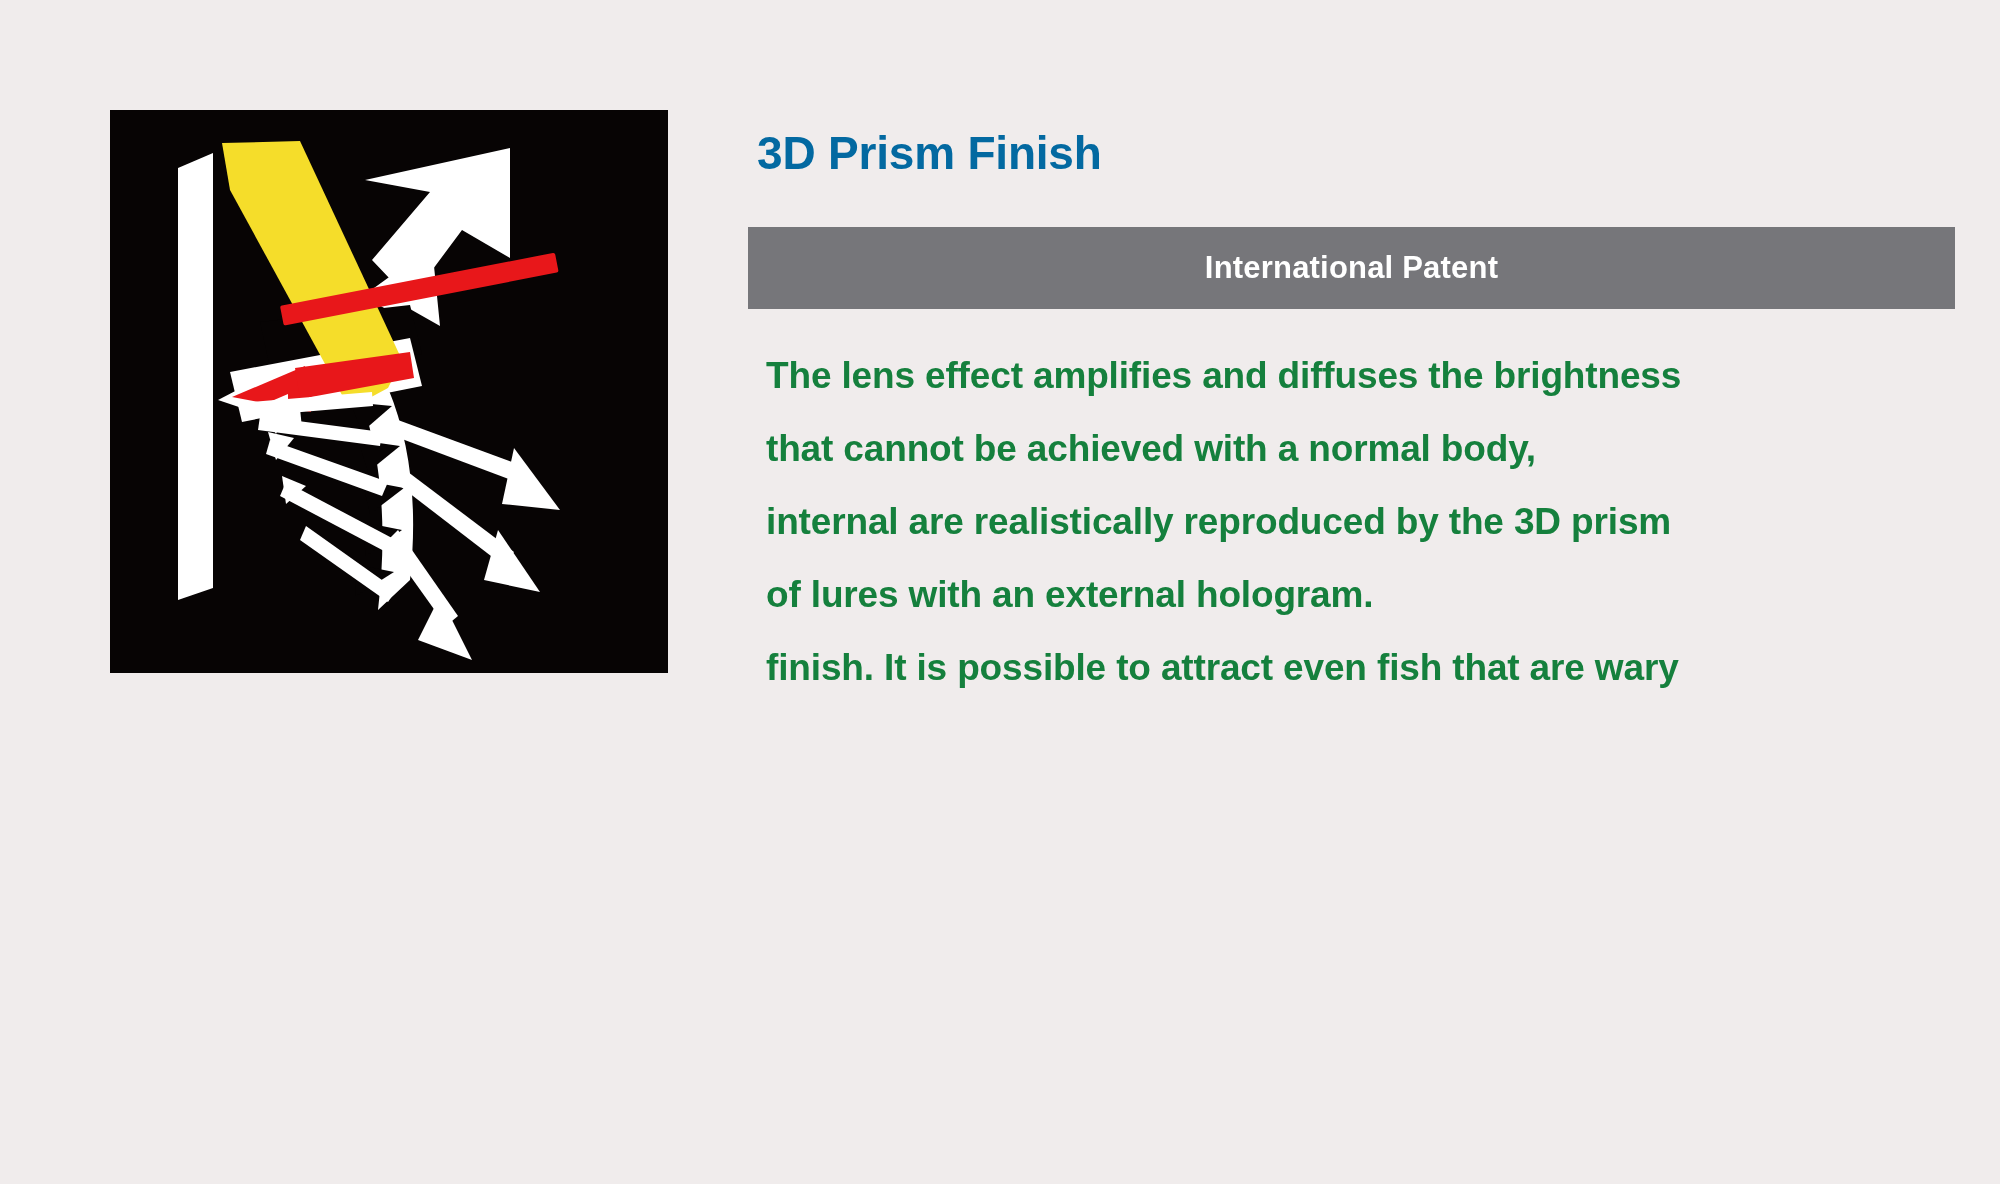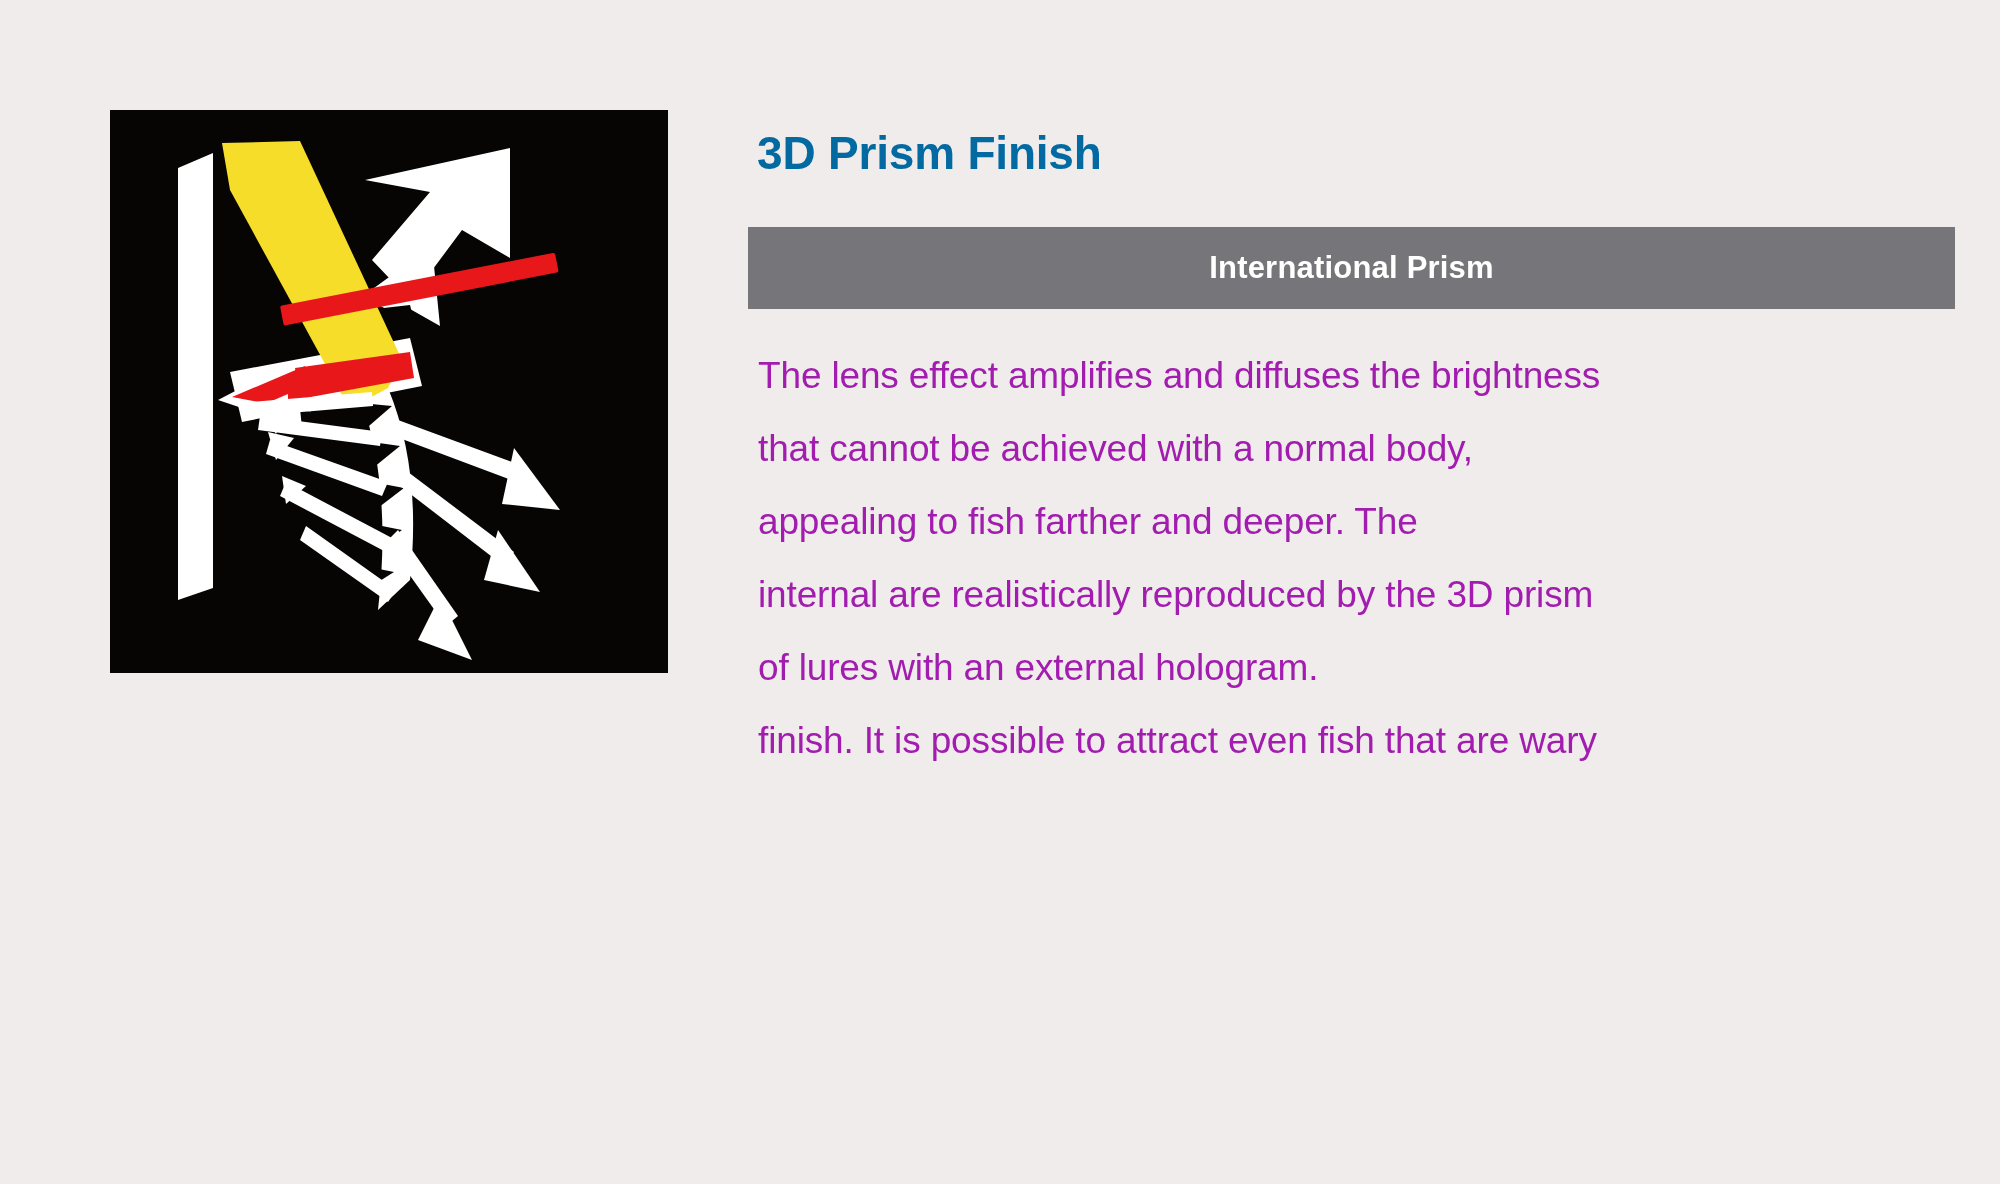--- a/index.html
+++ b/index.html
@@ -65,25 +65,25 @@
   }
   .patent-banner-label {
     color: #ffffff;
     font-size: 31px;
     font-weight: bold;
     letter-spacing: 0.2px;
   }
 
   .body-copy {
     margin-top: 30px;
-    margin-left: 10px;
-    color: #a21caf;
+    margin-left: 18px;
+    color: #15803d;
     font-size: 37px;
     line-height: 73px;
-    font-weight: normal;
+    font-weight: bold;
     letter-spacing: -0.15px;
   }
   .body-copy p {
     margin: 0;
     white-space: nowrap;
   }
 </style>
 </head>
 <body>
 
@@ -142,26 +142,25 @@
         <polygon points="330,486 362,550 308,530"></polygon>
       </g>
     </svg>
   </div>
 
   <div class="content">
 
     <h1 class="title">3D Prism Finish</h1>
 
     <div class="patent-banner">
-      <span class="patent-banner-label">International Prism</span>
+      <span class="patent-banner-label">International Patent</span>
     </div>
 
     <div class="body-copy">
       <p>The lens effect amplifies and diffuses the brightness</p>
       <p>that cannot be achieved with a normal body,</p>
-      <p>appealing to fish farther and deeper. The</p>
       <p>internal are realistically reproduced by the 3D prism</p>
       <p>of lures with an external hologram.</p>
       <p>finish. It is possible to attract even fish that are wary</p>
     </div>
 
   </div>
 </div>
 
 </body></html>

